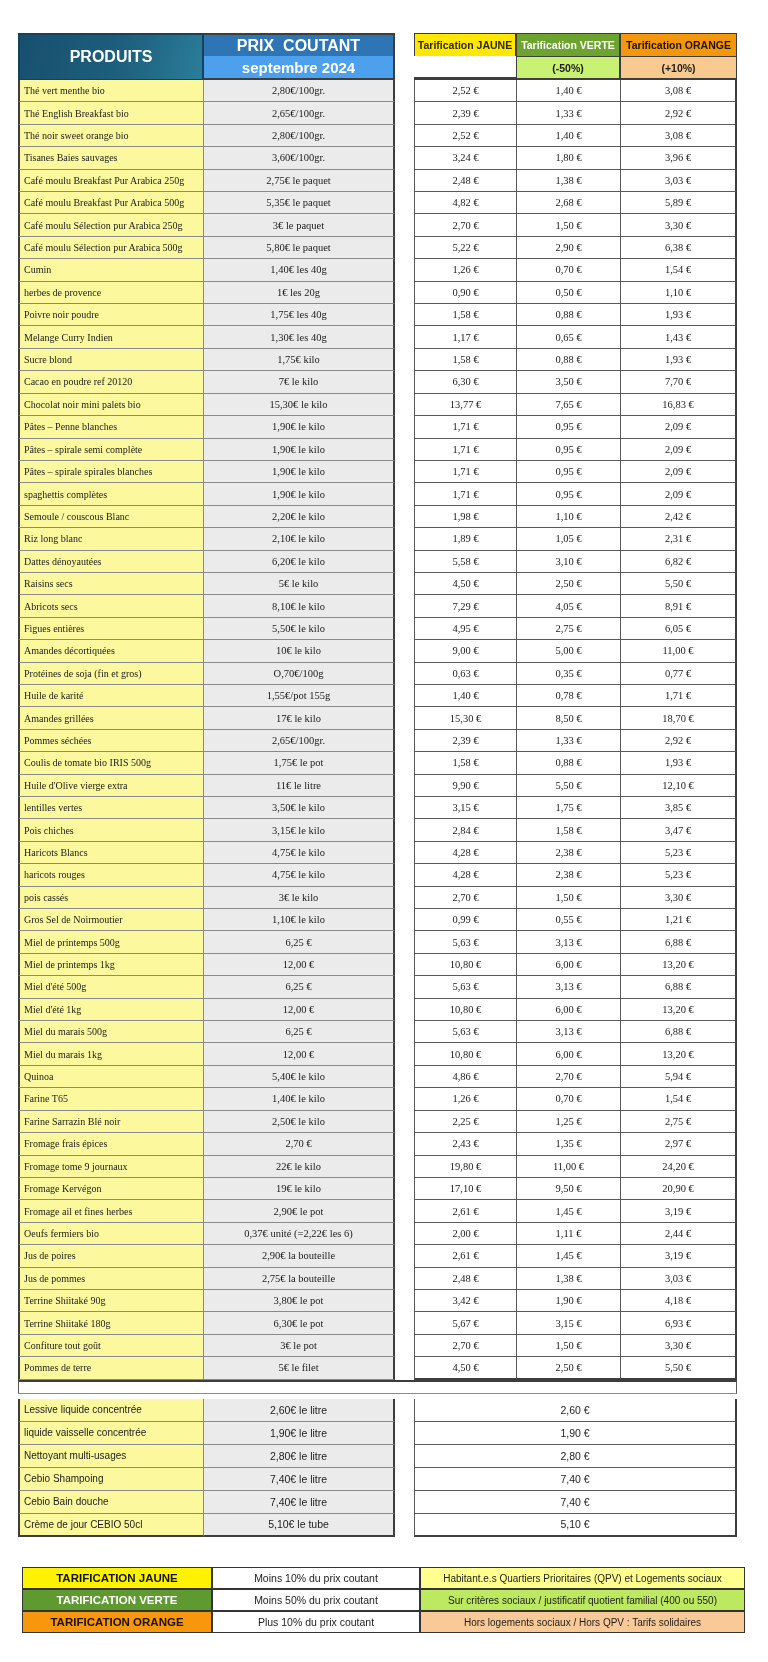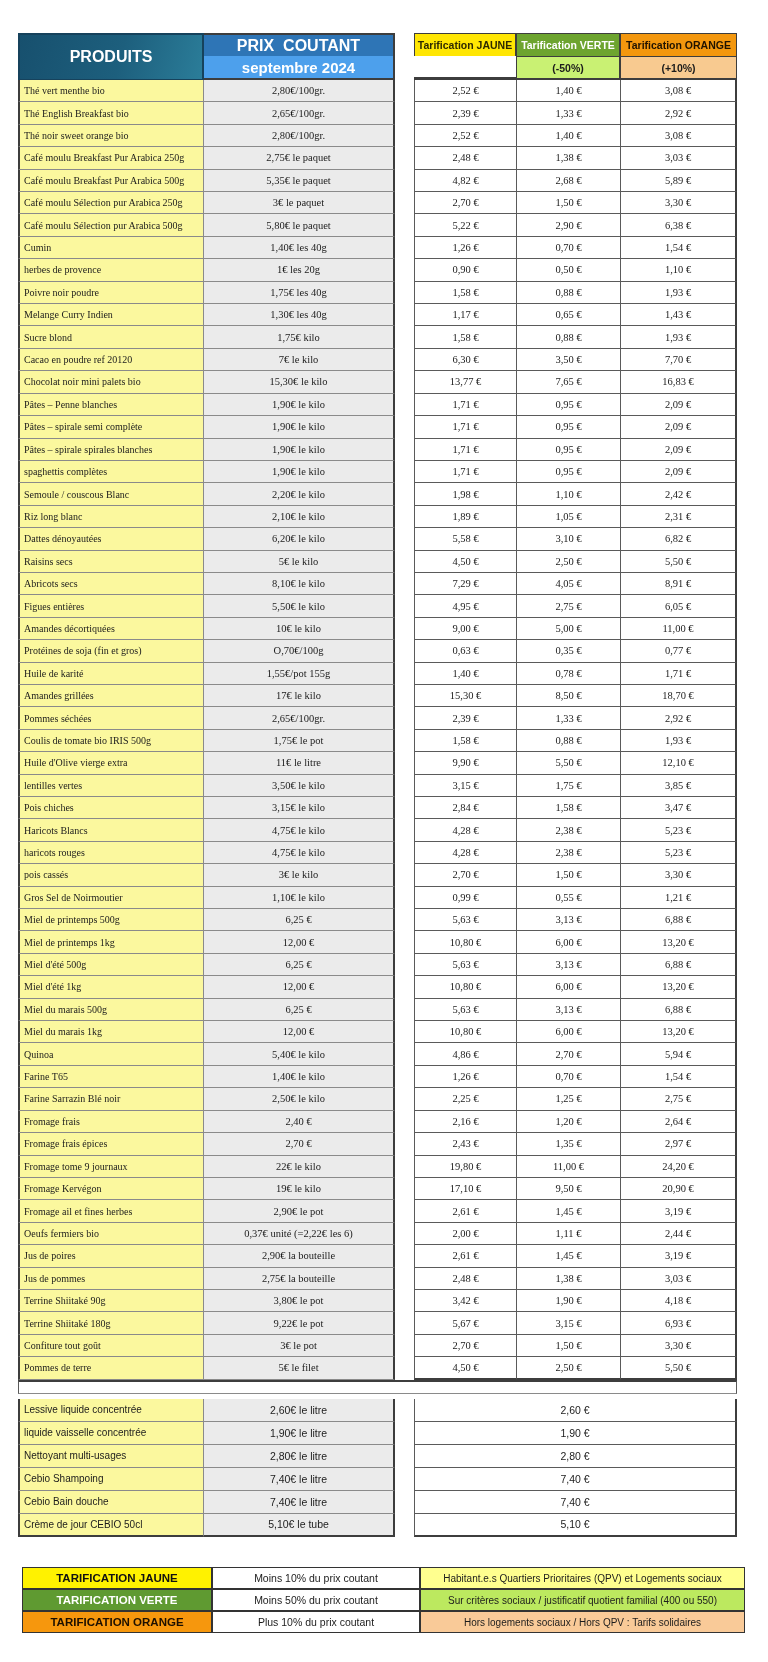--- a/index.html
+++ b/index.html
@@ -115,20 +115,28 @@
         </div>
         <div class="prow">
           <div class="cell name">Thé noir sweet orange bio</div>
           <div class="cell cost">2,80€/100gr.</div>
           <div class="cell gut"></div>
           <div class="cell val">2,52 €</div>
           <div class="cell val">1,40 €</div>
           <div class="cell val last">3,08 €</div>
         </div>
         <div class="prow">
+          <div class="cell name">Tisanes Baies sauvages</div>
+          <div class="cell cost">3,60€/100gr.</div>
+          <div class="cell gut"></div>
+          <div class="cell val">3,24 €</div>
+          <div class="cell val">1,80 €</div>
+          <div class="cell val last">3,96 €</div>
+        </div>
+        <div class="prow">
           <div class="cell name">Café moulu Breakfast Pur Arabica 250g</div>
           <div class="cell cost">2,75€ le paquet</div>
           <div class="cell gut"></div>
           <div class="cell val">2,48 €</div>
           <div class="cell val">1,38 €</div>
           <div class="cell val last">3,03 €</div>
         </div>
         <div class="prow">
           <div class="cell name">Café moulu Breakfast Pur Arabica 500g</div>
           <div class="cell cost">5,35€ le paquet</div>
@@ -459,28 +467,20 @@
         </div>
         <div class="prow">
           <div class="cell name">Farine Sarrazin Blé noir</div>
           <div class="cell cost">2,50€ le kilo</div>
           <div class="cell gut"></div>
           <div class="cell val">2,25 €</div>
           <div class="cell val">1,25 €</div>
           <div class="cell val last">2,75 €</div>
         </div>
         <div class="prow">
-          <div class="cell name">Fromage frais</div>
-          <div class="cell cost">2,40 €</div>
-          <div class="cell gut"></div>
-          <div class="cell val">2,16 €</div>
-          <div class="cell val">1,20 €</div>
-          <div class="cell val last">2,64 €</div>
-        </div>
-        <div class="prow">
           <div class="cell name">Fromage frais épices</div>
           <div class="cell cost">2,70 €</div>
           <div class="cell gut"></div>
           <div class="cell val">2,43 €</div>
           <div class="cell val">1,35 €</div>
           <div class="cell val last">2,97 €</div>
         </div>
         <div class="prow">
           <div class="cell name">Fromage tome 9 journaux</div>
           <div class="cell cost">22€ le kilo</div>
@@ -532,21 +532,21 @@
         <div class="prow">
           <div class="cell name">Terrine Shiitaké 90g</div>
           <div class="cell cost">3,80€ le pot</div>
           <div class="cell gut"></div>
           <div class="cell val">3,42 €</div>
           <div class="cell val">1,90 €</div>
           <div class="cell val last">4,18 €</div>
         </div>
         <div class="prow">
           <div class="cell name">Terrine Shiitaké 180g</div>
-          <div class="cell cost">9,22€ le pot</div>
+          <div class="cell cost">6,30€ le pot</div>
           <div class="cell gut"></div>
           <div class="cell val">5,67 €</div>
           <div class="cell val">3,15 €</div>
           <div class="cell val last">6,93 €</div>
         </div>
         <div class="prow">
           <div class="cell name">Confiture tout goût</div>
           <div class="cell cost">3€ le pot</div>
           <div class="cell gut"></div>
           <div class="cell val">2,70 €</div>

